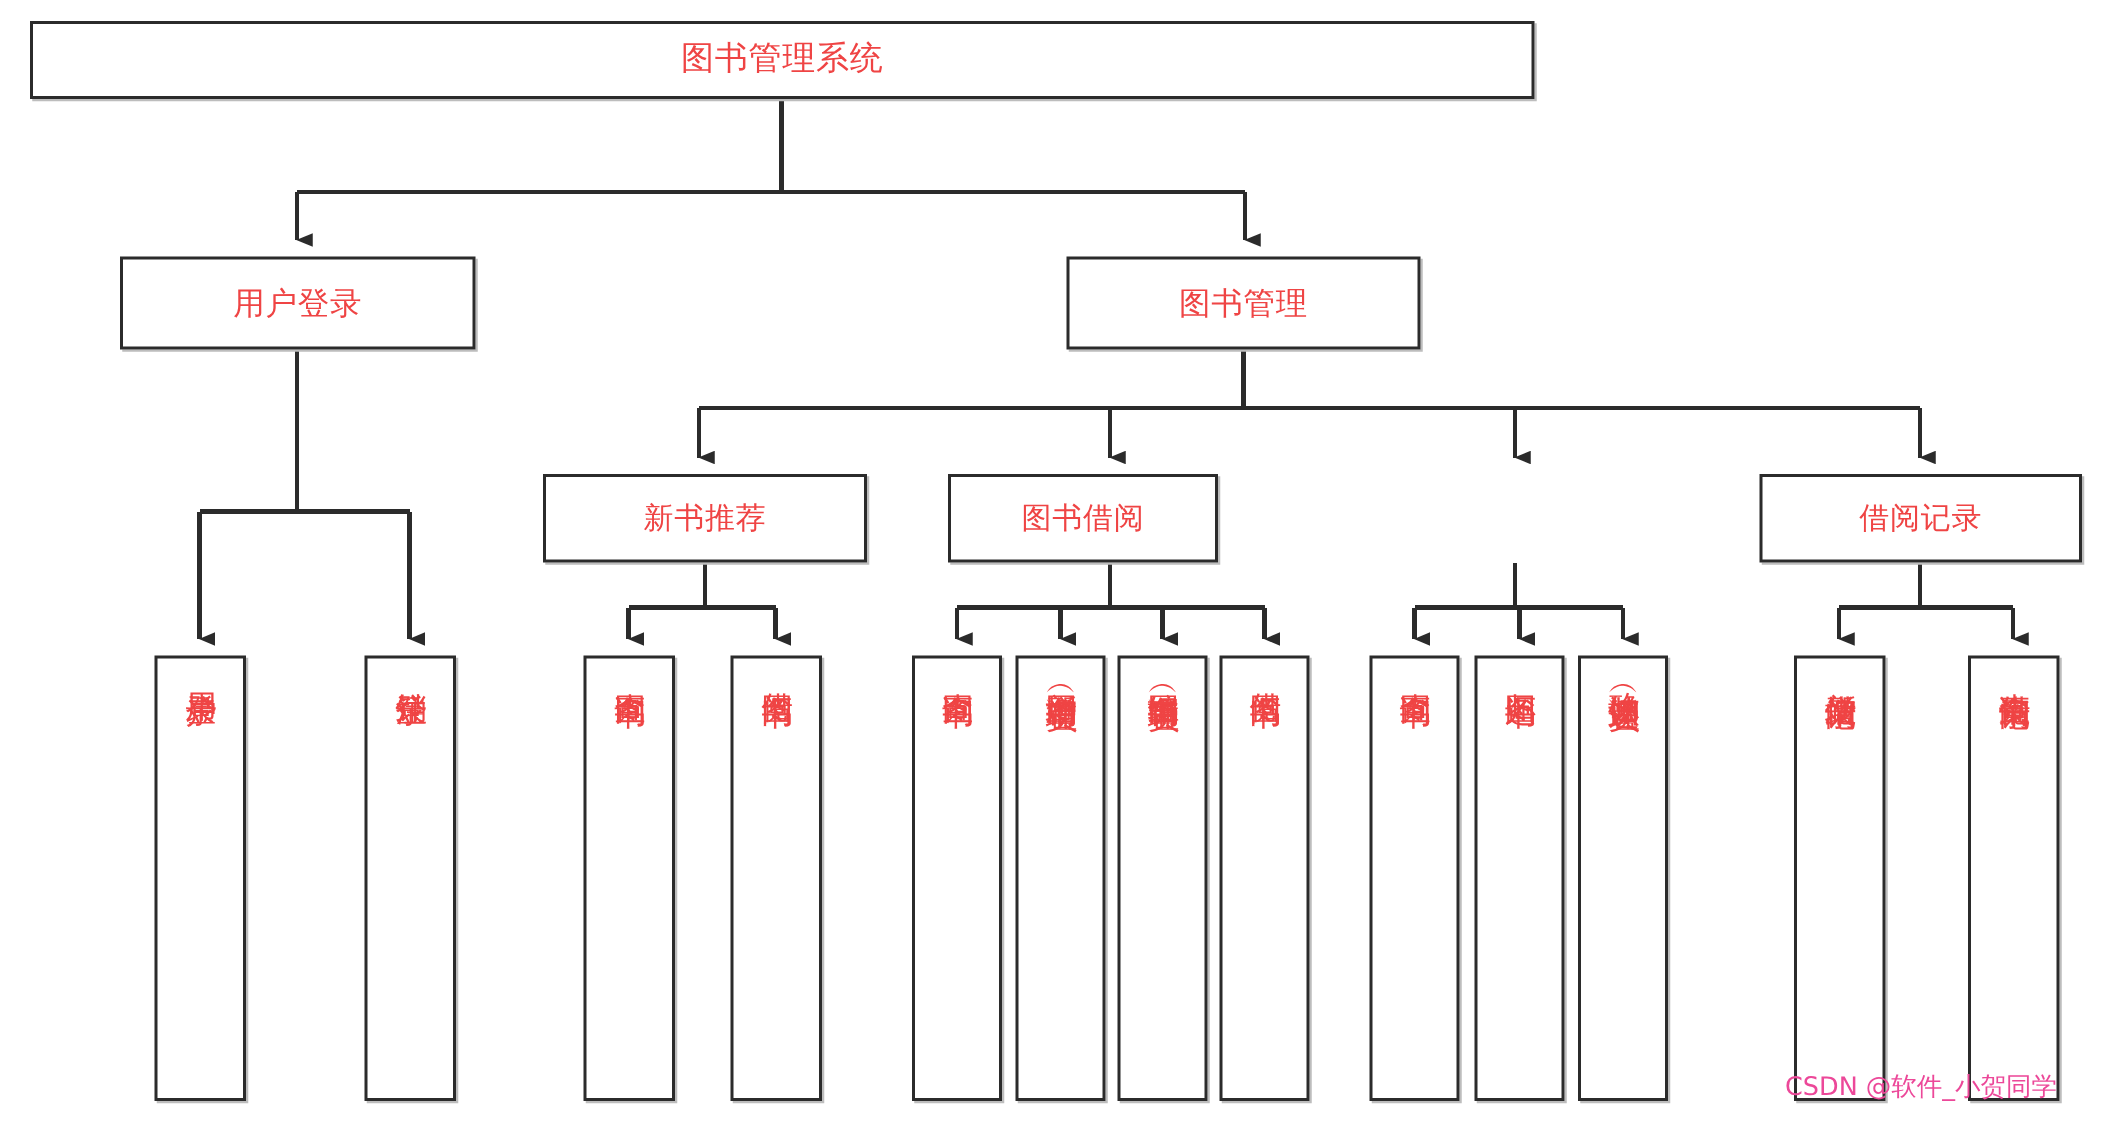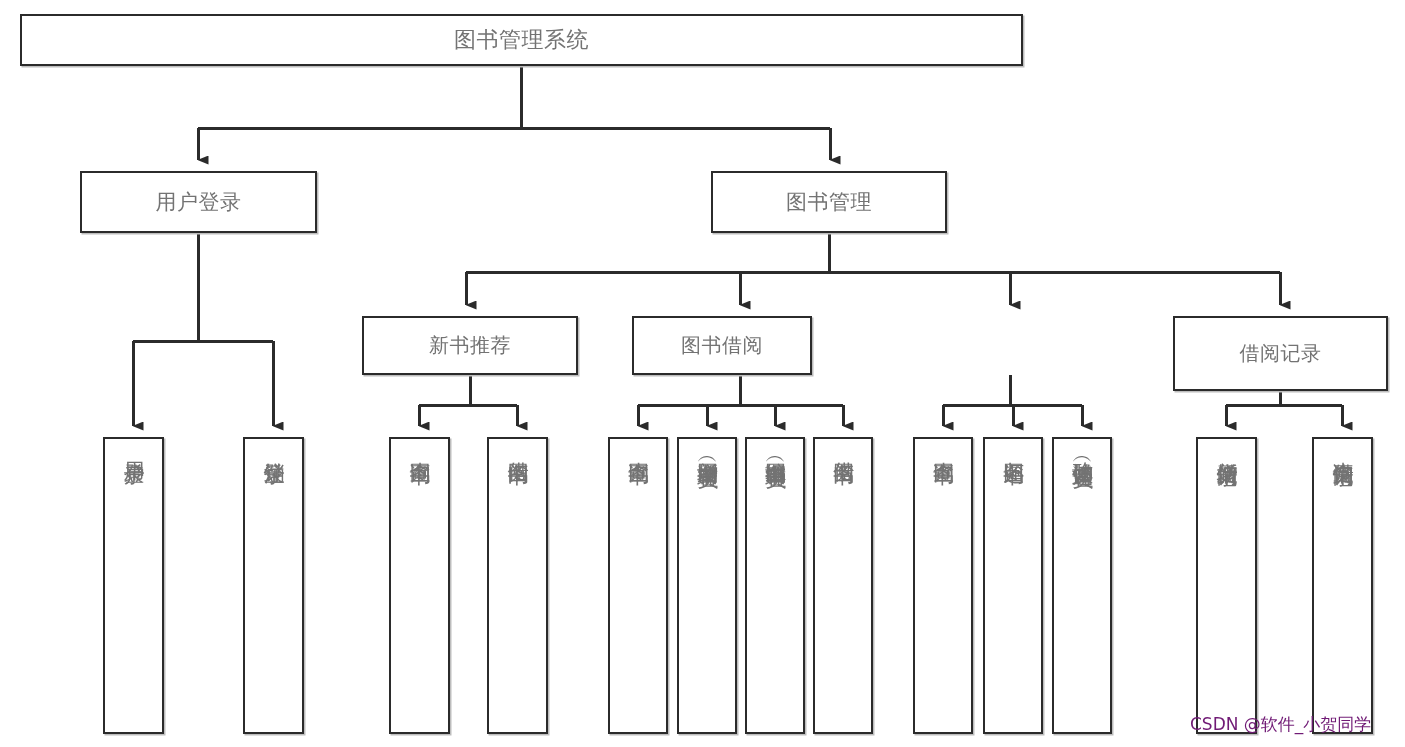--- a/index.html
+++ b/index.html
@@ -36,21 +36,21 @@
     display: flex;
     align-items: center;
     justify-content: center;
     z-index: 2;
   }
   .node .label {
     display: block;
     text-align: center;
     line-height: 1.18;
     letter-spacing: 0.5px;
-    color: #737373;
+    color: #ef4444;
   }
   .node.root .label { font-size: 22px; }
   .node.lvl2 .label { font-size: 21px; }
   .node.lvl3 .label { font-size: 20px; }
 
   
   .node.leaf {
     align-items: flex-start;
     padding-top: 6px;
   }
@@ -61,21 +61,21 @@
     line-height: 1.02;
     letter-spacing: 1px;
     white-space: nowrap;
     margin: 0 auto;
   }
   .watermark {
     position: absolute;
     left: 1190px;
     top: 713px;
     font-size: 17px;
-    color: #701a75;
+    color: #ec4899;
     white-space: nowrap;
     z-index: 3;
     font-family: "DejaVu Sans", "Liberation Sans", sans-serif;
   }
 </style>
 </head>
 <body>
 
 <div id="canvas">
 
@@ -140,21 +140,21 @@
   <div class="node lvl2" style="left:711px; top:171px; width:236px; height:62px;">
     <span class="label">图书管理</span>
   </div>
 
   <div class="node lvl3" style="left:362px; top:316px; width:216px; height:59px;">
     <span class="label">新书推荐</span>
   </div>
   <div class="node lvl3" style="left:632px; top:316px; width:180px; height:59px;">
     <span class="label">图书借阅</span>
   </div>
-  <div class="node lvl3" style="left:1173px; top:316px; width:215px; height:75px;">
+  <div class="node lvl3" style="left:1173px; top:316px; width:215px; height:59px;">
     <span class="label">借阅记录</span>
   </div>
 
   <div class="node leaf" style="left:103px; top:437px; width:61px; height:297px;">
     <span class="label">用户登录</span>
   </div>
   <div class="node leaf" style="left:243px; top:437px; width:61px; height:297px;">
     <span class="label">注销登录</span>
   </div>
   <div class="node leaf" style="left:389px; top:437px; width:61px; height:297px;">

